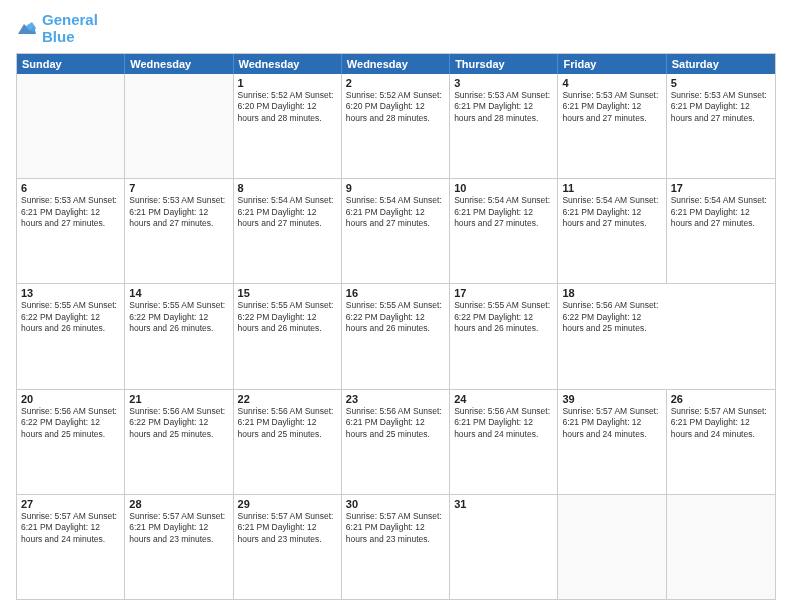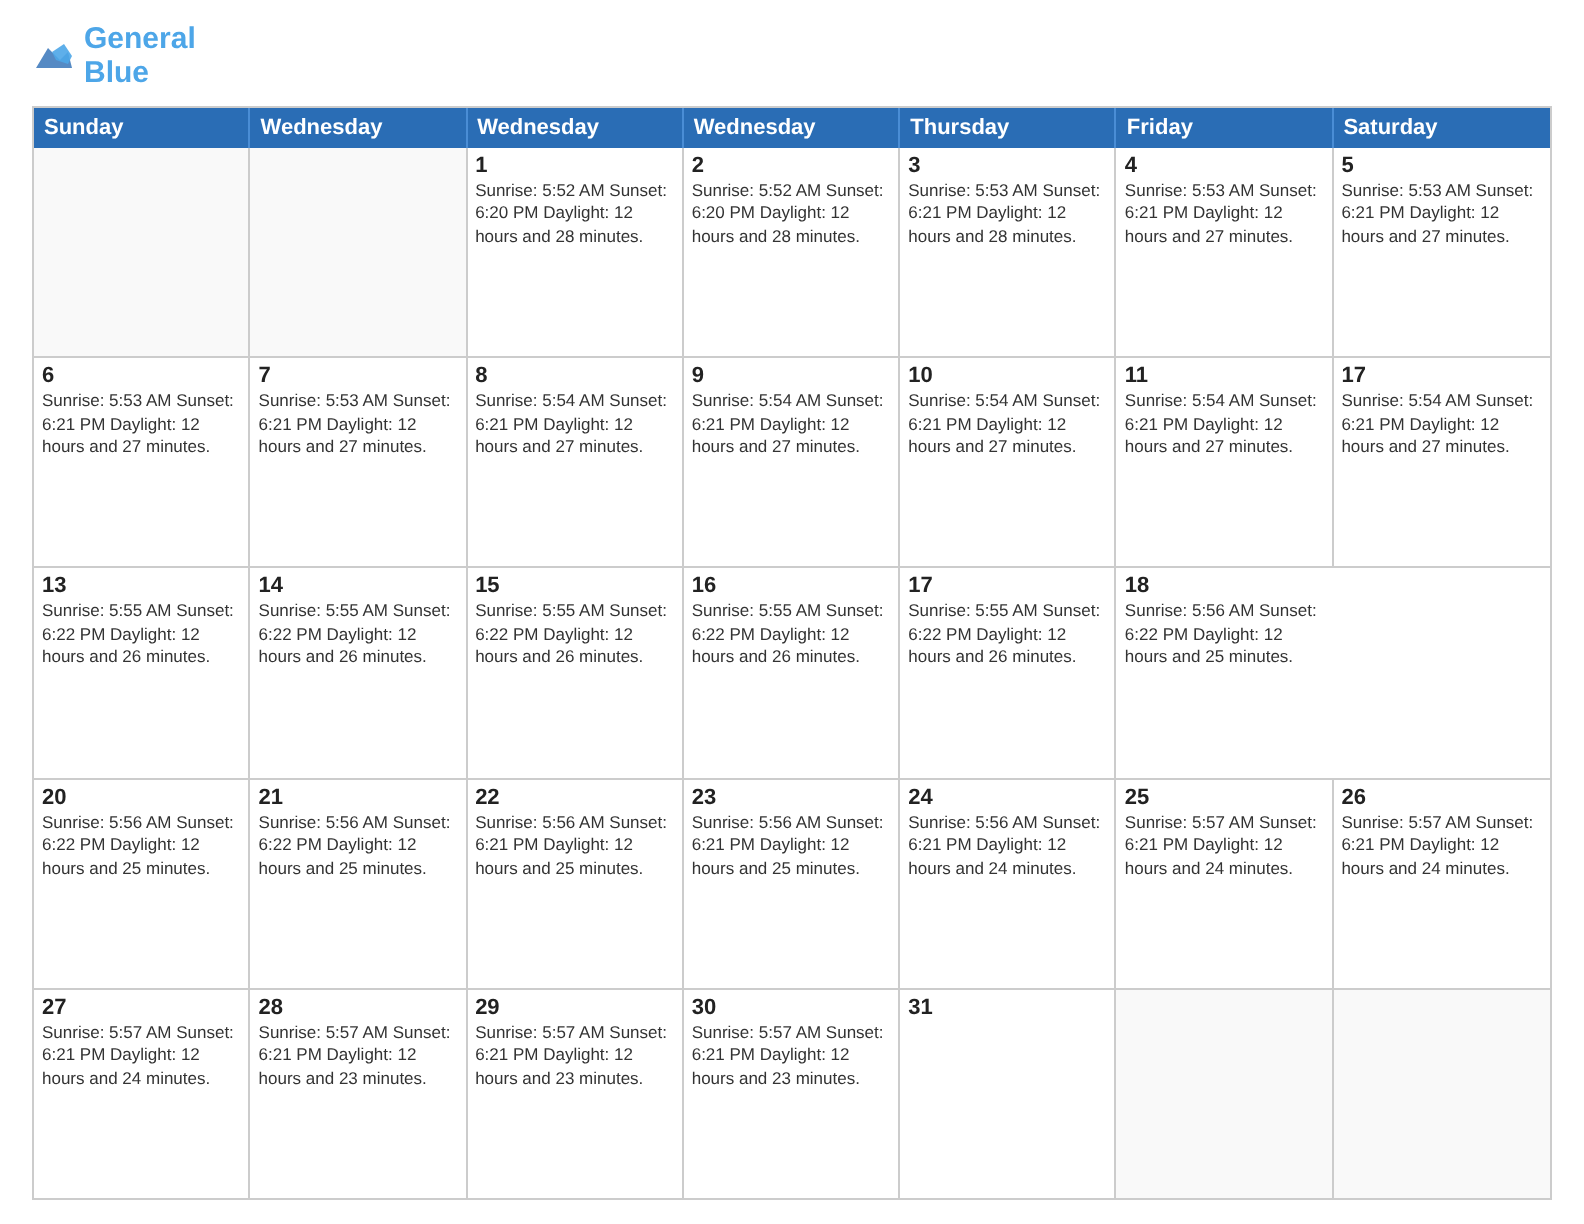--- a/index.html
+++ b/index.html
@@ -308,21 +308,21 @@
 and 25 minutes.</div>
           </div>
           <div class="cal-cell">
             <div class="day-num">24</div>
             <div class="cell-text">Sunrise: 5:56 AM
 Sunset: 6:21 PM
 Daylight: 12 hours
 and 24 minutes.</div>
           </div>
           <div class="cal-cell">
-            <div class="day-num">25</div>
+            <div class="day-num">39</div>
             <div class="cell-text">Sunrise: 5:57 AM
 Sunset: 6:21 PM
 Daylight: 12 hours
 and 24 minutes.</div>
           </div>
           <div class="cal-cell">
             <div class="day-num">26</div>
             <div class="cell-text">Sunrise: 5:57 AM
 Sunset: 6:21 PM
 Daylight: 12 hours

